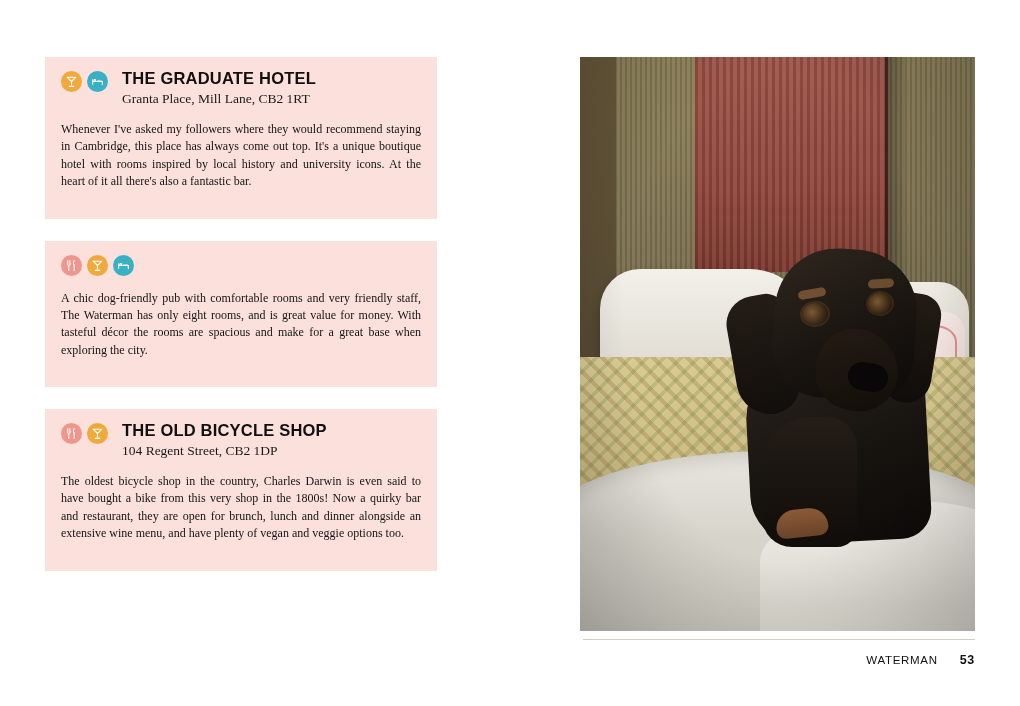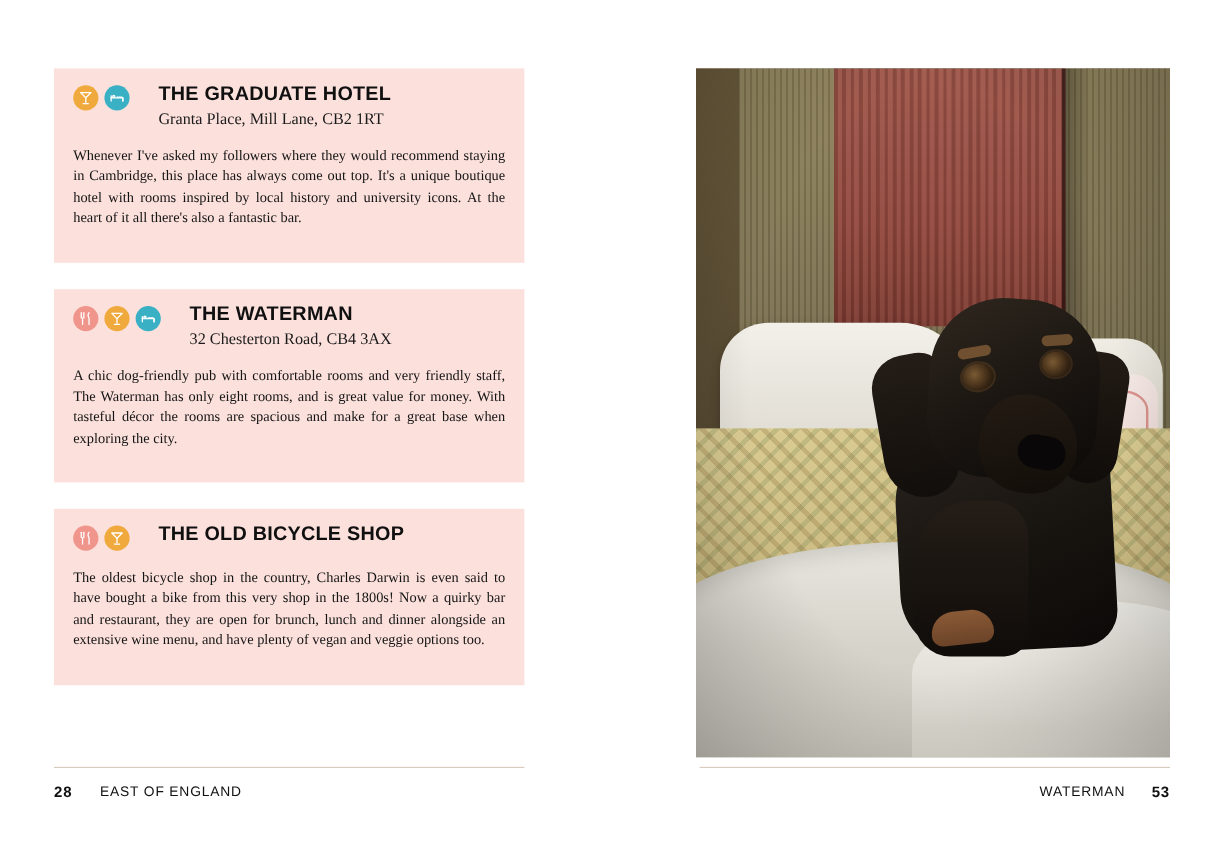--- a/index.html
+++ b/index.html
@@ -41,21 +41,20 @@
   }
   .entry {
     background: #fbe0dc;
     padding: 12px 16px 16px 16px;
     margin-bottom: 22px;
     box-sizing: border-box;
   }
   .entry-head {
     display: flex;
     align-items: flex-start;
-    gap: 10px;
   }
   .icons {
     display: flex;
     gap: 5px;
     padding-top: 2px;
     flex: 0 0 auto;
   }
   .icon-badge {
     width: 21px;
     height: 21px;
@@ -370,24 +369,20 @@
             </span>
             <span class="icon-badge ic-hotel">
               <svg width="13" height="13" viewBox="0 0 24 24" fill="none" stroke="#fff" stroke-width="2" stroke-linecap="round" stroke-linejoin="round">
                 <path d="M3 17V9"></path>
                   <path d="M3 12h18v5"></path>
                   <path d="M21 17v-4a2 2 0 0 0-2-2h-7"></path>
                   <circle cx="7" cy="10" r="1.6"></circle>
               </svg>
             </span>
           </div>
-          <div class="titles">
-            <div class="entry-title">THE WATERMAN</div>
-            <div class="entry-address">32 Chesterton Road, CB4 3AX</div>
-          </div>
         </div>
         <p class="entry-body">A chic dog-friendly pub with comfortable rooms and very friendly staff, The Waterman has only eight rooms, and is great value for money. With tasteful décor the rooms are spacious and make for a great base when exploring the city.</p>
       </div>
 
       <div class="entry">
         <div class="entry-head">
           <div class="icons">
             <span class="icon-badge ic-restaurant">
               <svg width="13" height="13" viewBox="0 0 24 24" fill="none" stroke="#fff" stroke-width="2" stroke-linecap="round" stroke-linejoin="round">
                 <path d="M5 3v8"></path>
@@ -399,31 +394,28 @@
             <span class="icon-badge ic-bar">
               <svg width="13" height="13" viewBox="0 0 24 24" fill="none" stroke="#fff" stroke-width="2" stroke-linecap="round" stroke-linejoin="round">
                 <path d="M4 4h16l-8 8z"></path>
                   <path d="M12 12v7"></path>
                   <path d="M8 21h8"></path>
               </svg>
             </span>
           </div>
           <div class="titles">
             <div class="entry-title">THE OLD BICYCLE SHOP</div>
+            <div class="entry-address">104 Regent Street, CB2 1DP</div>
           </div>
         </div>
         <p class="entry-body">The oldest bicycle shop in the country, Charles Darwin is even said to have bought a bike from this very shop in the 1800s! Now a quirky bar and restaurant, they are open for brunch, lunch and dinner alongside an extensive wine menu, and have plenty of vegan and veggie options too.</p>
       </div>
 
     </div>
 
-    <div class="footer footer-left">
-      <span class="pageno">28</span>
-      <span class="section">EAST OF ENGLAND</span>
-    </div>
   </div>
 
   <div class="page page-right">
     <div class="photo-wrap">
       <div class="photo">
         <div class="wall"></div>
         <div class="wall-left"></div>
         <div class="headboard"></div>
         <div class="headboard-shadow"></div>
         <div class="wall-right"></div>

